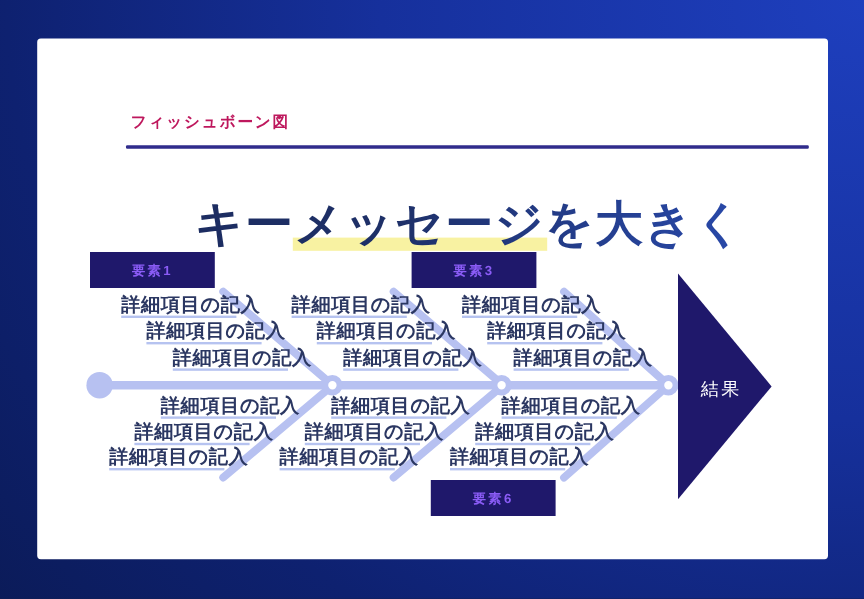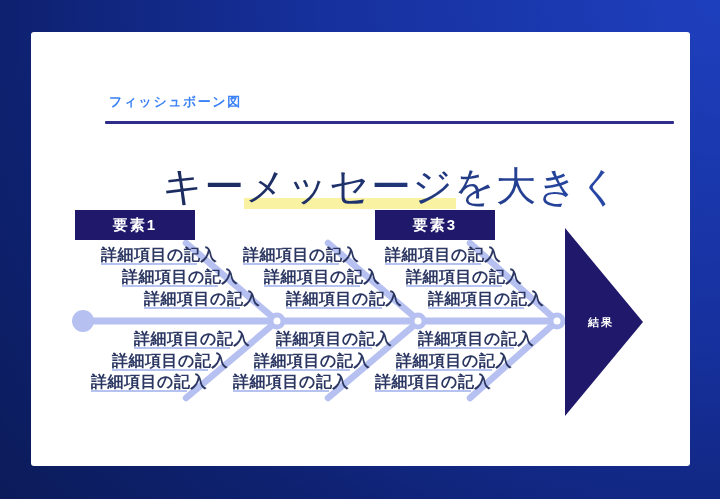--- a/index.html
+++ b/index.html
@@ -8,59 +8,59 @@
   .stage{
     position:relative;width:720px;height:499px;overflow:hidden;
     background:radial-gradient(160% 200% at 100% 0%, #1e3fbe 0%, #16309c 35%, #0e2170 62%, #081540 100%);
   }
   .card{
     position:absolute;left:31px;top:32px;width:659px;height:434px;
     background:#ffffff;border-radius:3px;
   }
   .kicker{
     position:absolute;left:78px;top:61px;
-    font-size:13px;font-weight:bold;letter-spacing:1.5px;color:#3b82f6;
+    font-size:13px;font-weight:bold;letter-spacing:1.5px;color:#be185d;
     white-space:nowrap;
   }
   .kicker-rule{
     position:absolute;left:74px;top:89px;width:569px;height:3px;
     background:#302c8c;border-radius:1px;
   }
   .highlight-bar{
     position:absolute;left:213px;top:166px;width:212px;height:11px;
     background:#f8f2a2;z-index:1;
   }
   .heading{
     position:absolute;left:31px;top:127px;width:659px;
-    text-align:center;font-size:40px;font-weight:400;letter-spacing:1px;
+    text-align:center;font-size:40px;font-weight:700;letter-spacing:1px;
     white-space:nowrap;z-index:2;color:#203468;
   }
   @supports (-webkit-background-clip: text){
     .heading{
       background:linear-gradient(90deg,#1b2a5c 0%,#1e3068 40%,#2c51c0 100%);
       -webkit-background-clip:text;background-clip:text;
       -webkit-text-fill-color:transparent;
     }
   }
   .fishbone-svg{position:absolute;left:0;top:0;width:720px;height:499px;z-index:3;}
   .element-box{
-    position:absolute;width:120px;height:30px;background:#1f186b;
-    color:#ffffff;font-size:15px;font-weight:bold;letter-spacing:2px;
+    position:absolute;width:104px;height:30px;background:#1f186b;
+    color:#8b5cf6;font-size:11px;font-weight:bold;letter-spacing:2px;
     display:flex;align-items:center;justify-content:center;z-index:4;
     white-space:nowrap;
   }
   .detail{
     position:absolute;width:96px;z-index:4;
     font-size:16px;line-height:12px;font-weight:600;letter-spacing:0.5px;
     color:#2b3762;padding-bottom:2px;border-bottom:2px solid #b6c3f0;
     white-space:nowrap;
   }
   .result-label{
     position:absolute;left:574px;top:315px;width:54px;z-index:5;
-    color:#ffffff;font-size:11px;font-weight:bold;letter-spacing:2px;
+    color:#ffffff;font-size:15px;font-weight:normal;letter-spacing:2px;
     text-align:center;white-space:nowrap;
   }
 </style>
 </head>
 <body>
 
 <div class="stage">
   <div class="card">
 
     <div class="kicker">フィッシュボーン図</div>
@@ -84,22 +84,23 @@
     <circle cx="83" cy="321" r="11" fill="#b7c1f1"></circle>
 
     <circle cx="277" cy="321" r="6" fill="#ffffff" stroke="#b7c1f1" stroke-width="5"></circle>
     <circle cx="418" cy="321" r="6" fill="#ffffff" stroke="#b7c1f1" stroke-width="5"></circle>
     <circle cx="557" cy="321" r="6" fill="#ffffff" stroke="#b7c1f1" stroke-width="5"></circle>
 
     <polygon points="565,228 643,322 565,416" fill="#1f186b"></polygon>
   </svg>
 
   <div class="element-box" style="left:75px;top:210px">要素1</div>
-  <div class="element-box" style="left:375px;top:210px">要素3</div>
+  <div class="element-box" style="left:343px;top:210px">要素3</div>
 
+  <div class="element-box" style="left:359px;top:400px">要素6</div>
 
   <div class="detail" style="left:101px;top:249px">詳細項目の記入</div>
   <div class="detail" style="left:122px;top:271px">詳細項目の記入</div>
   <div class="detail" style="left:144px;top:293px">詳細項目の記入</div>
 
   <div class="detail" style="left:243px;top:249px">詳細項目の記入</div>
   <div class="detail" style="left:264px;top:271px">詳細項目の記入</div>
   <div class="detail" style="left:286px;top:293px">詳細項目の記入</div>
 
   <div class="detail" style="left:385px;top:249px">詳細項目の記入</div>

